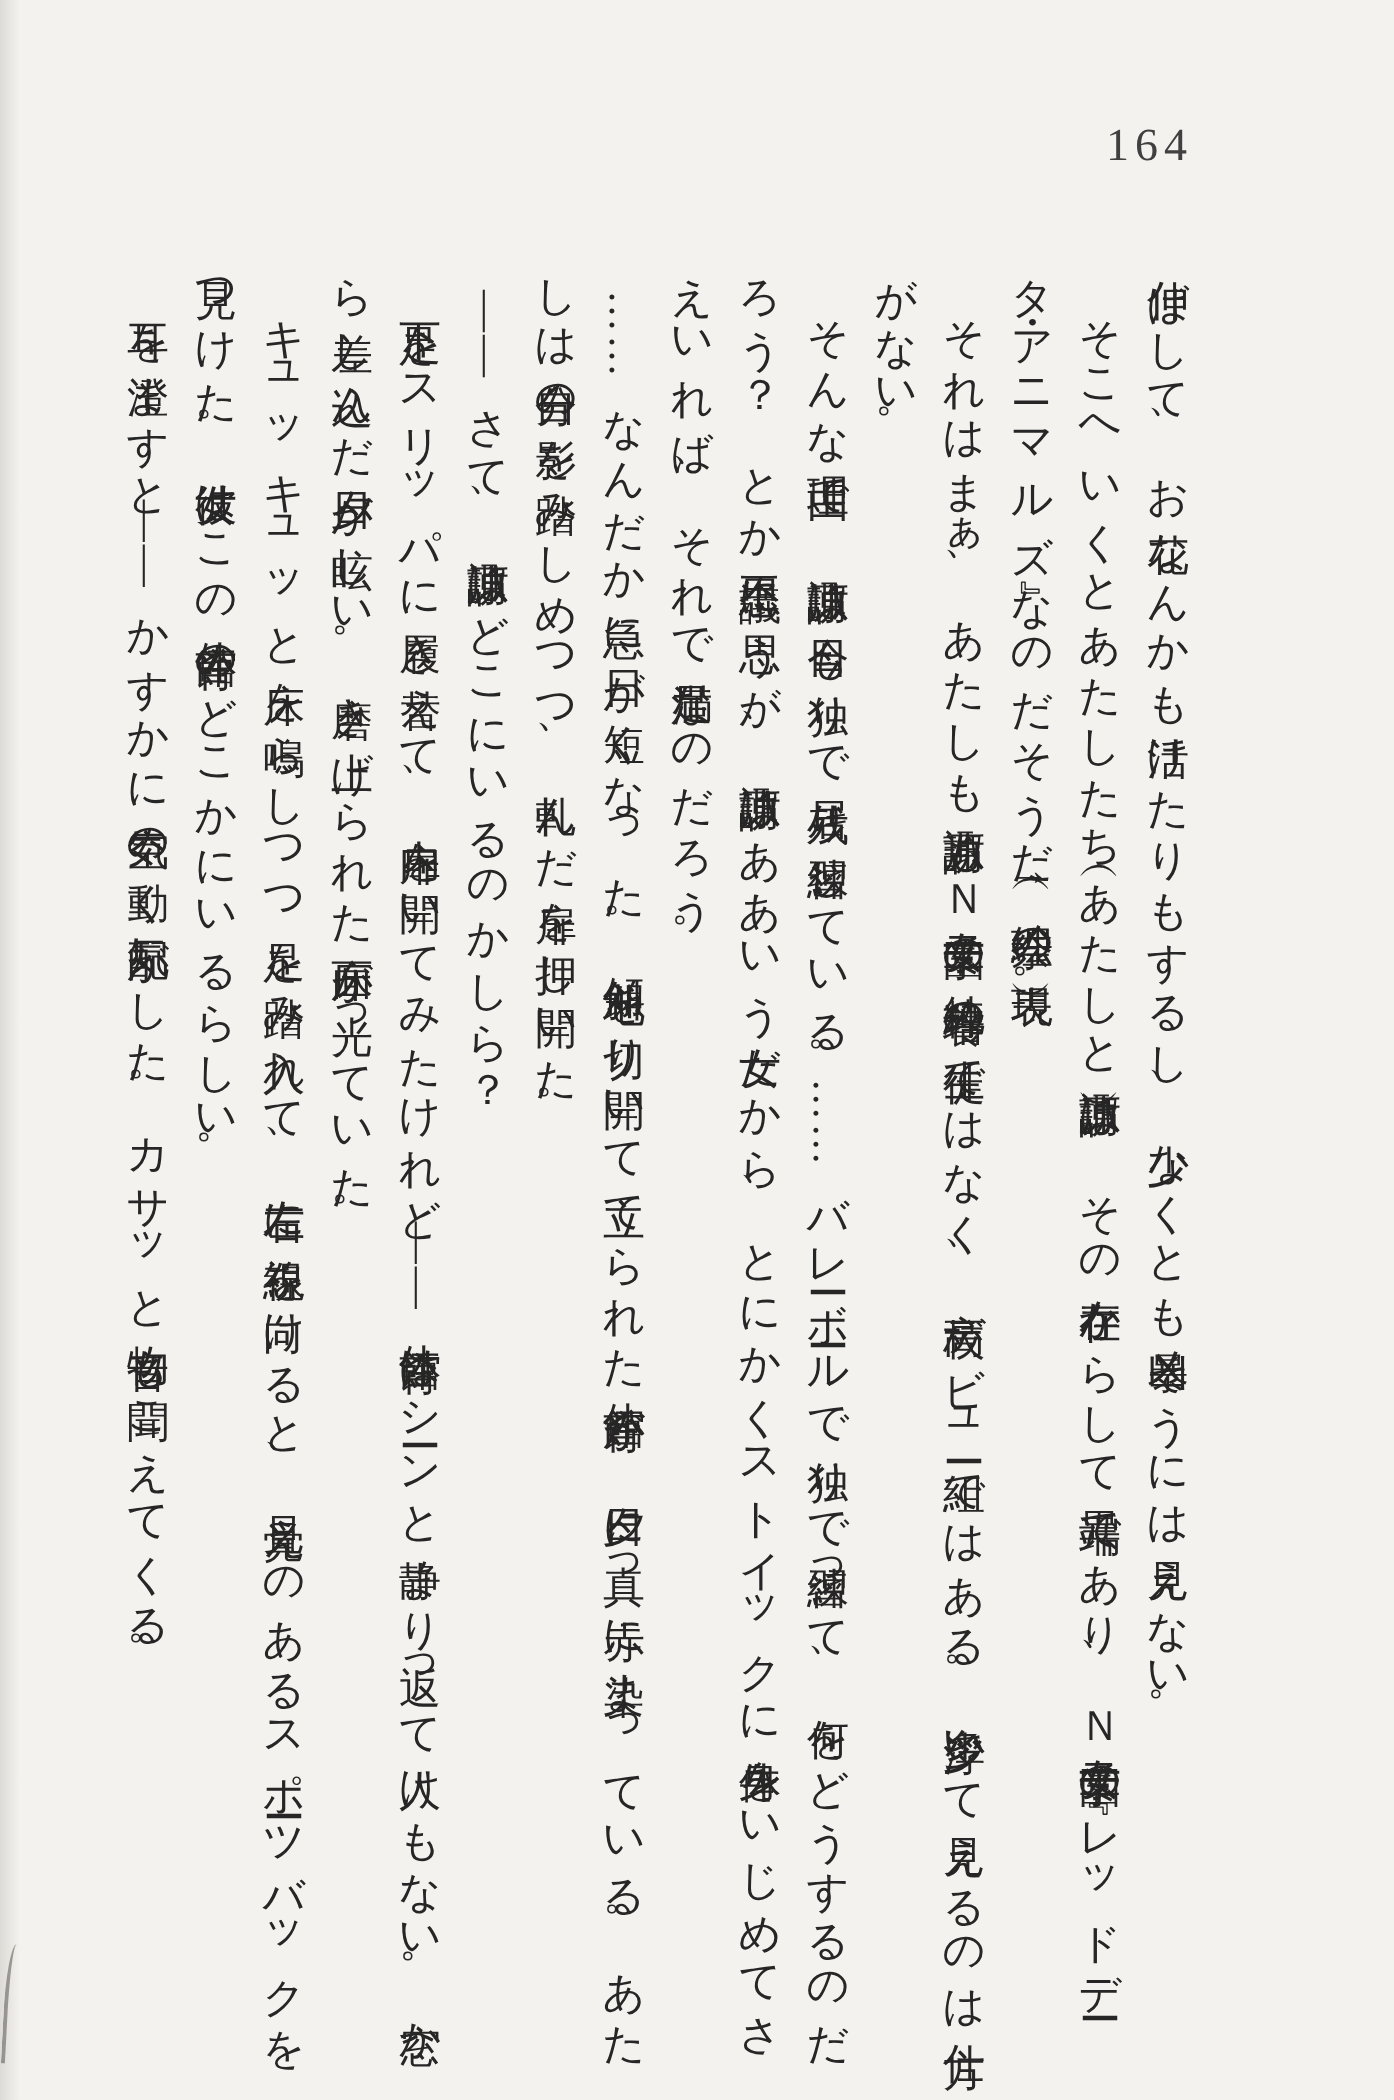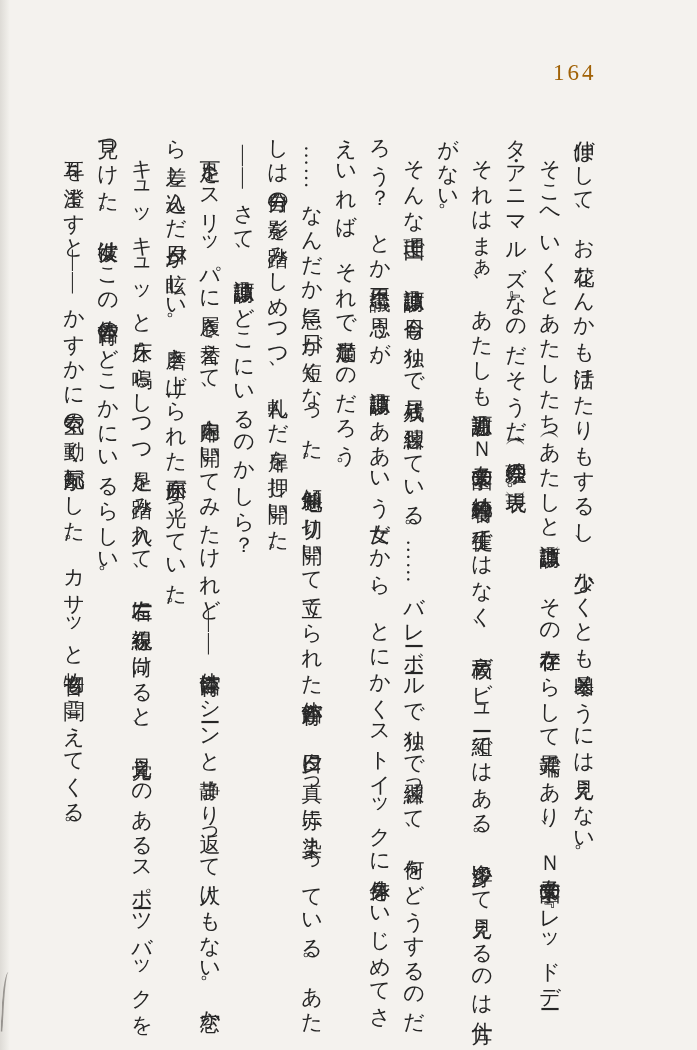--- a/index.html
+++ b/index.html
@@ -34,21 +34,21 @@
     border-radius: 60% 0 60% 0;
     transform: rotate(3deg);
     pointer-events: none;
   }
   .page-number {
     position: absolute;
     top: 60px;
     left: 553px;
     font-size: 23px;
     letter-spacing: 3px;
-    color: #a16207;
+    color: #404040;
   }
   .text-block {
     position: absolute;
     top: 124px;
     right: 96px;
     height: 902px;
     writing-mode: vertical-rl;
     text-orientation: mixed;
     font-size: 21px;
     line-height: 34px;

